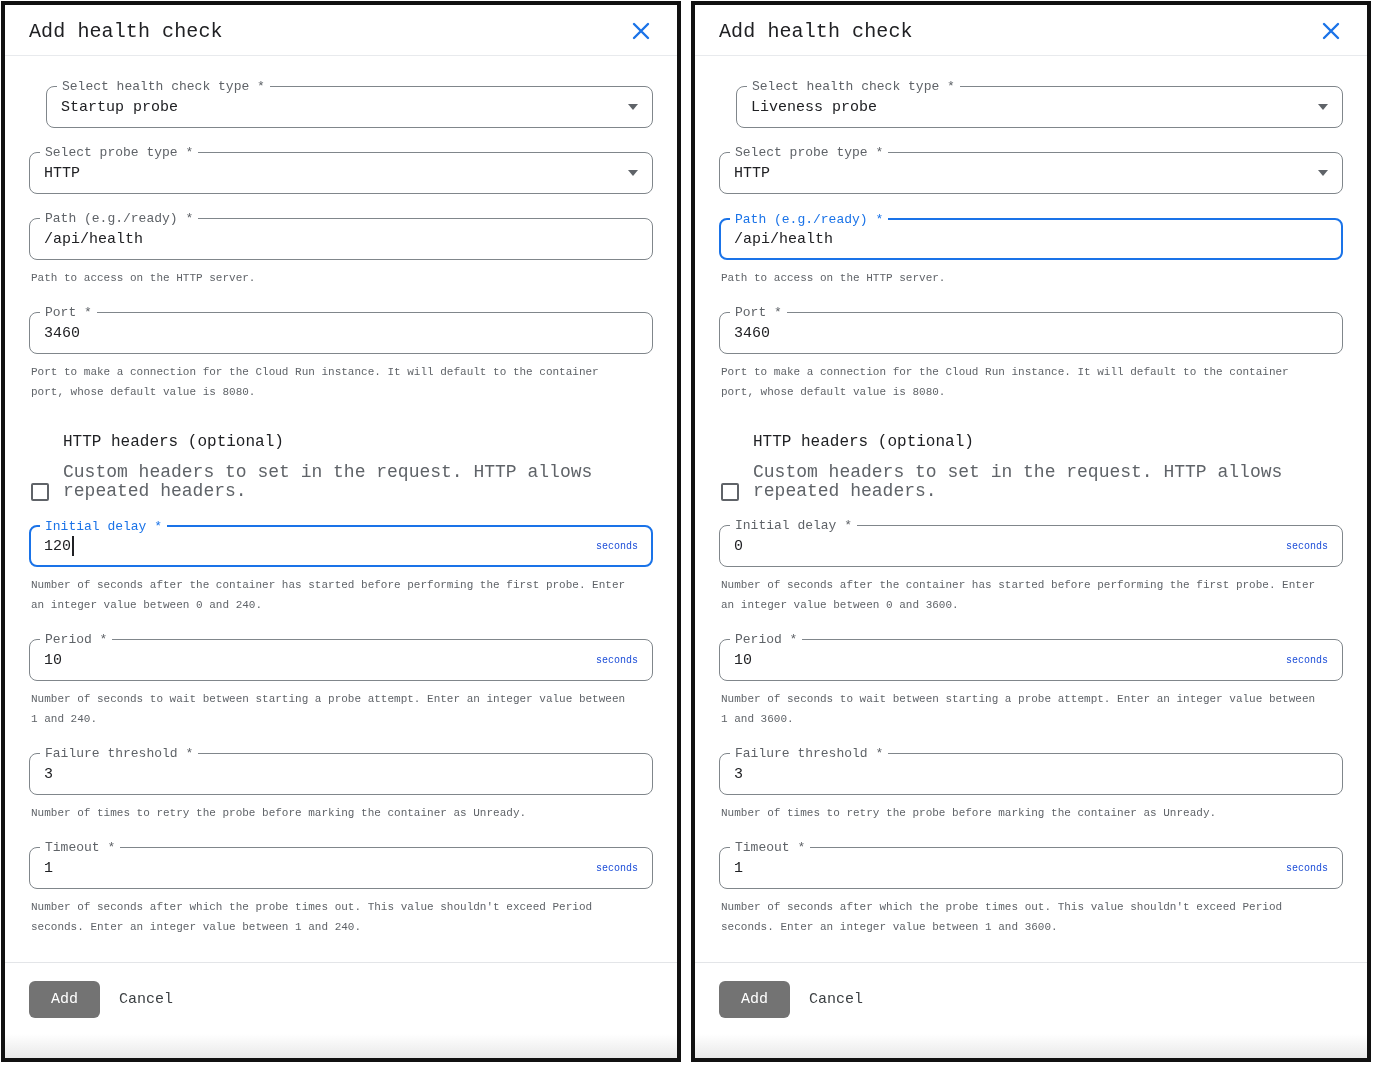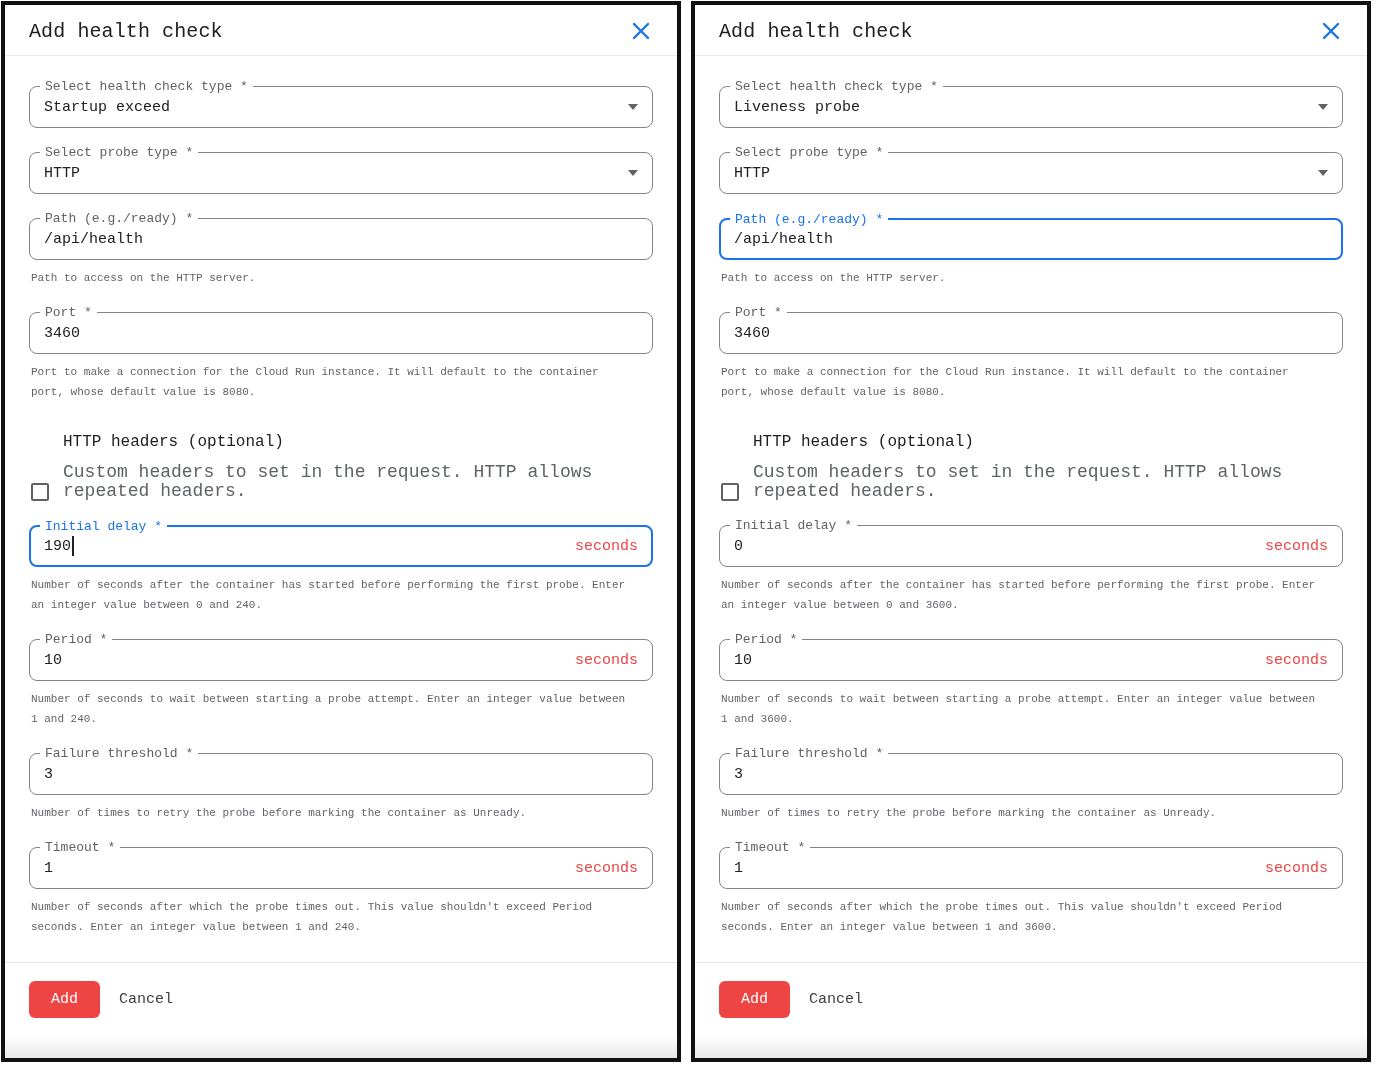--- a/index.html
+++ b/index.html
@@ -11,49 +11,49 @@
 
   
   .dialog-header { display:flex; align-items:center; justify-content:space-between;
     padding:14px 24px 12px 24px; border-bottom:1px solid #e8eaed; }
   .dialog-title { font-size:20px; font-weight:400; color:#202124; letter-spacing:0.1px; }
   .close-btn { width:24px; height:24px; cursor:pointer; display:flex; align-items:center; justify-content:center; }
 
   
   .dialog-body { flex:1; padding:0 24px; }
   .group { margin-top:24px; }
-  .group.first { margin-top:30px; }
+  .group.first { margin-top:30px;margin-left:17px; }
   .group.big-gap { }
 
   .field { position:relative; height:42px; border:1px solid #80868b; border-radius:8px;
     display:flex; align-items:center; padding:0 14px; background:#ffffff; }
   .field .flabel { position:absolute; top:-8px; left:10px; background:#ffffff; padding:0 5px;
     font-size:13px; color:#5f6368; line-height:15px; white-space:nowrap; }
   .field .fvalue { font-size:15px; color:#202124; }
-  .field .fsuffix { margin-left:auto; font-size:15px; color:#ef4444; }
+  .field .fsuffix { margin-left:auto; font-size:10px; color:#1d4ed8; }
   .field.focused { border:2px solid #1a73e8; padding:0 13px; }
   .field.focused .flabel { color:#1a73e8; left:9px; }
   .caret { display:inline-block; width:1.5px; height:20px; background:#202124; margin-left:1px; vertical-align:middle; }
 
   .arrow-down { margin-left:auto; width:0; height:0; border-left:5.5px solid transparent;
     border-right:5.5px solid transparent; border-top:6px solid #5f6368; }
 
   .helper { margin:8px 2px 0 2px; font-size:11px; line-height:20px; color:#5f6368; max-width:604px; }
 
   
   .checkbox-row { margin-top:30px; display:flex; align-items:flex-end; }
   .checkbox-box { width:18px; height:18px; border:2px solid #5f6368; border-radius:2px;
     margin:2px 14px 0 2px; flex:none; cursor:pointer; background:#ffffff; }
   .checkbox-title { font-size:16px; color:#202124; line-height:20px; }
   .checkbox-sub { font-size:18px; color:#5f6368; line-height:19px; margin-top:11px; }
 
   
   .dialog-footer { border-top:1px solid #e3e5e8; margin-top:24px; padding:18px 24px 16px 24px;
     display:flex; align-items:center; }
-  .btn-add { background:#ef4444; color:#ffffff; border:none; border-radius:6px;
+  .btn-add { background:#737373; color:#ffffff; border:none; border-radius:6px;
     font-size:15px; font-family:inherit; padding:10px 22px; cursor:pointer; }
   .btn-cancel { background:transparent; color:#3c4043; border:none; font-size:15px;
     font-family:inherit; margin-left:15px; cursor:pointer; padding:10px 4px; }
 
   .bottom-fade { height:24px; background:linear-gradient(#ffffff, #e9e9e9); flex:none; }
 </style>
 </head>
 <body>
 
 <div class="stage">
@@ -66,21 +66,21 @@
             <path d="M2 2 L16 16 M16 2 L2 16" stroke="#1a73e8" stroke-width="2.4" stroke-linecap="round"></path>
           </svg>
       </div>
     </div>
 
     <div class="dialog-body">
 
       <div class="group first">
         <div class="field">
           <span class="flabel">Select health check type *</span>
-          <span class="fvalue">Startup exceed</span>
+          <span class="fvalue">Startup probe</span>
           <span class="arrow-down"></span>
         </div>
       </div>
 
       <div class="group">
         <div class="field">
           <span class="flabel">Select probe type *</span>
           <span class="fvalue">HTTP</span>
           <span class="arrow-down"></span>
         </div>
@@ -106,21 +106,21 @@
         <div class="checkbox-box"></div>
         <div>
           <div class="checkbox-title">HTTP headers (optional)</div>
           <div class="checkbox-sub">Custom headers to set in the request. HTTP allows repeated headers.</div>
         </div>
       </div>
 
       <div class="group big-gap">
         <div class="field focused">
           <span class="flabel">Initial delay *</span>
-          <span class="fvalue">190</span>
+          <span class="fvalue">120</span>
             <span class="caret"></span>
           <span class="fsuffix">seconds</span>
         </div>
         <div class="helper">Number of seconds after the container has started before performing the first probe. Enter an integer value between 0 and 240.</div>
       </div>
 
       <div class="group">
         <div class="field">
           <span class="flabel">Period *</span>
           <span class="fvalue">10</span>

